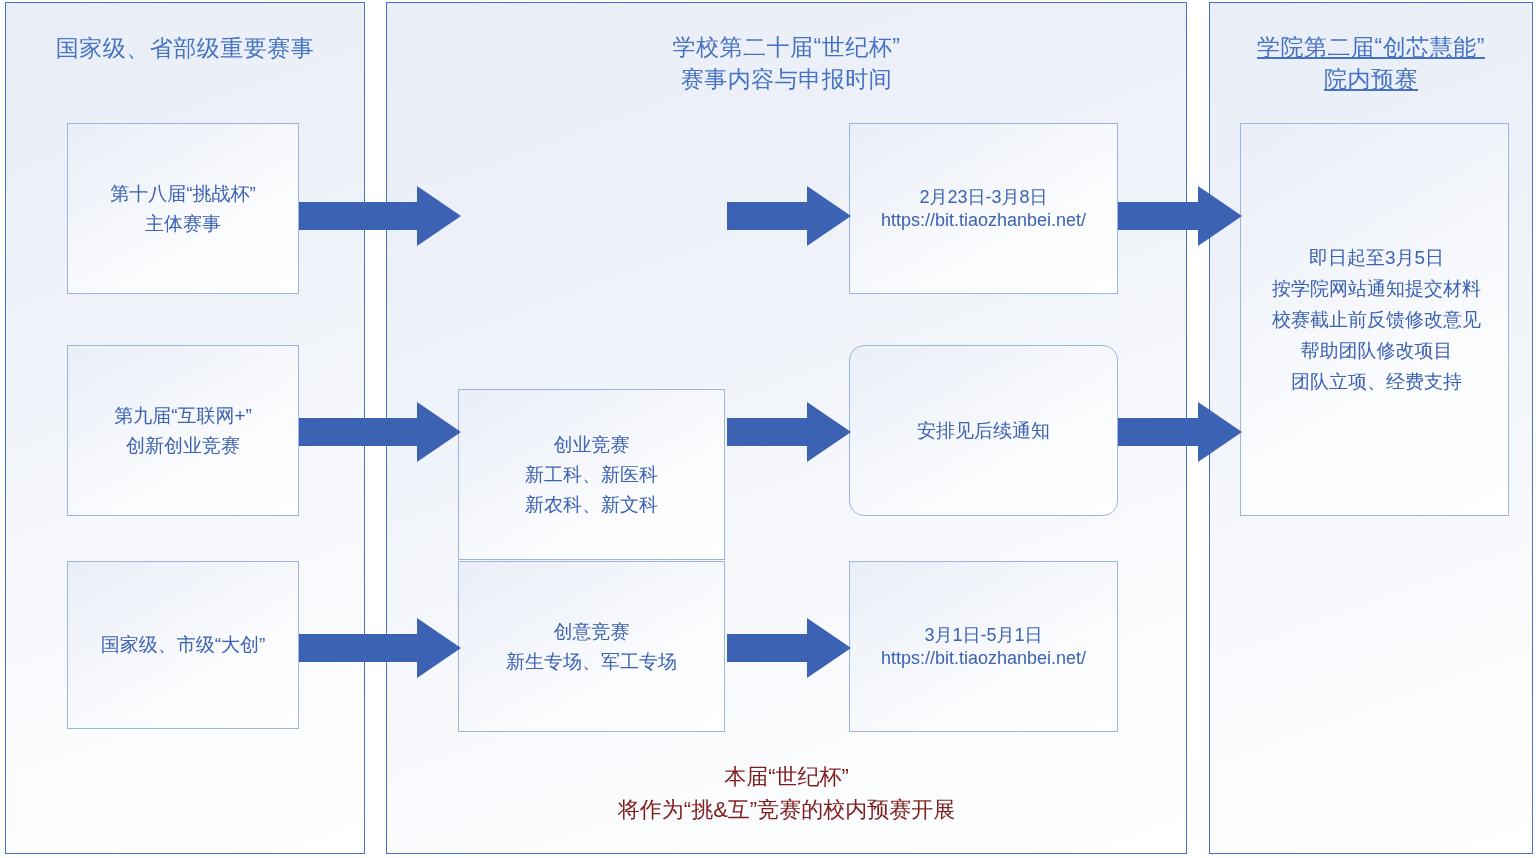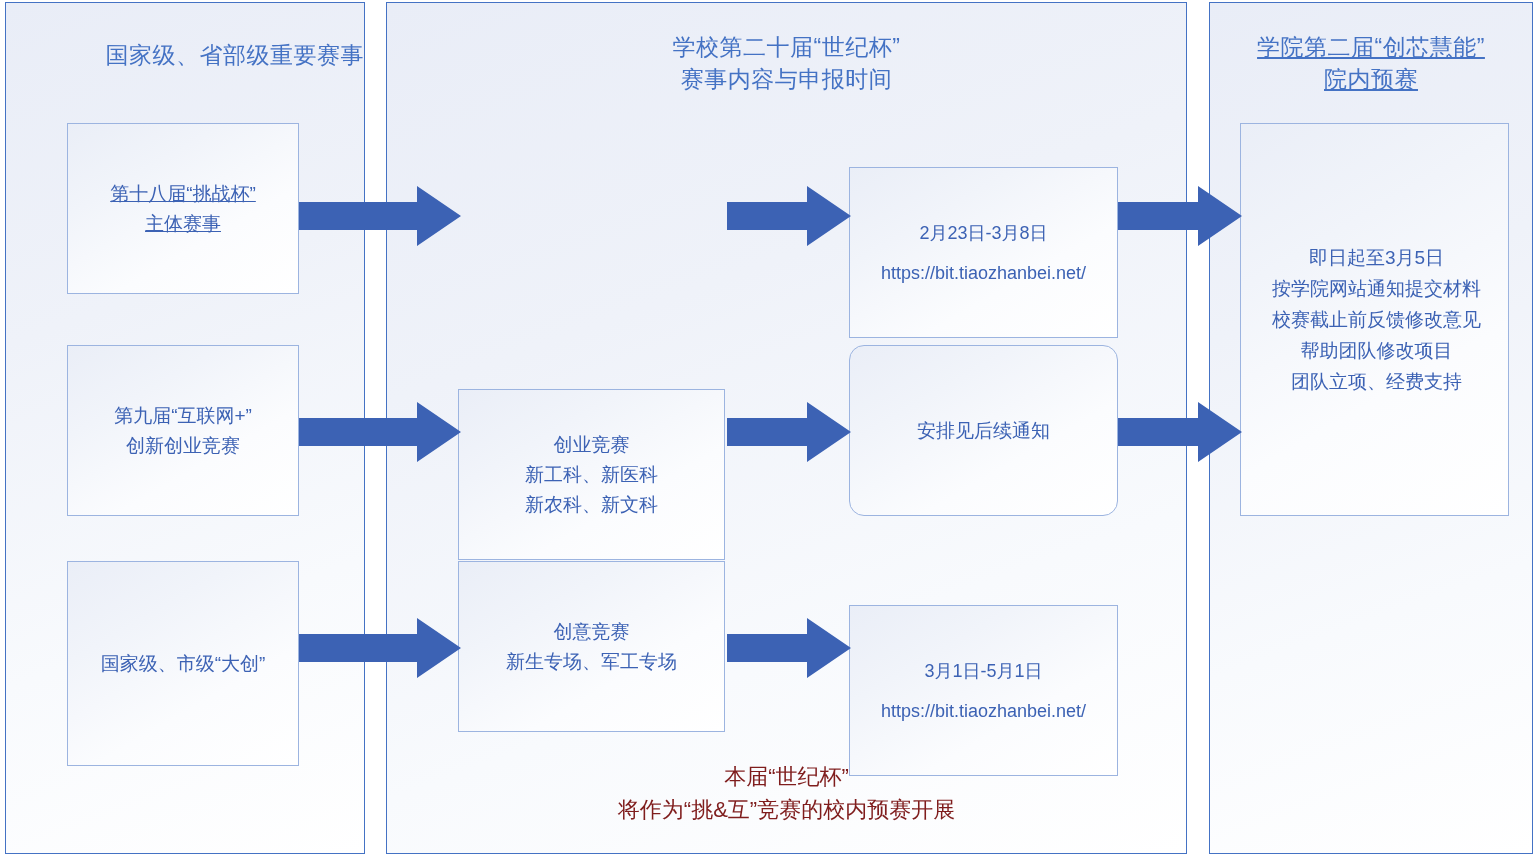--- a/index.html
+++ b/index.html
@@ -24,45 +24,45 @@
 
   .panel-title{
     position:absolute;left:0;right:0;
     text-align:center;
     color:#4472c4;
     font-size:23px;
     line-height:32px;
     letter-spacing:.5px;
     white-space:pre-line;
   }
-  #panel-left .panel-title  {top:36px;text-align:right;}
+  #panel-left .panel-title  {top:29px;}
   #panel-middle .panel-title{top:28px;}
   #panel-right .panel-title {top:28px;text-decoration:underline;}
 
   
   .node{
     position:absolute;
     box-sizing:border-box;
     border:1px solid #9cb4e0;
     background:linear-gradient(150deg,#eaeef7 0%,#f1f4fa 30%,#fbfcfe 65%,#ffffff 100%);
     display:flex;align-items:center;justify-content:center;
     color:#3c62b4;
     font-size:19px;
     line-height:30px;
     text-align:center;
     white-space:pre-line;
     padding:4px 6px;
   }
-  .node.url-node{font-size:18px;line-height:40px;margin-top:44px;}
+  .node.url-node{font-size:18px;line-height:23px;}
   .node.big{line-height:31px;font-size:19px;}
 
   
-  #node-a1{left:67px; top:123px; width:232px; height:171px;text-decoration:underline;}
+  #node-a1{left:67px; top:123px; width:232px; height:171px;}
   #node-a2{left:67px; top:345px; width:232px; height:171px;}
-  #node-a3{left:67px; top:561px; width:232px; height:205px;}
+  #node-a3{left:67px; top:561px; width:232px; height:168px;}
 
   
   #node-b1{left:458px; top:123px; width:267px; height:171px;}
   #node-b2{left:458px; top:345px; width:267px; height:171px;margin-top:44px;}
   #node-b3{left:458px; top:561px; width:267px; height:171px;}
 
   
   #node-c1{left:849px; top:123px; width:269px; height:171px;}
   #node-c2{left:849px; top:345px; width:269px; height:171px;border-radius:15px;}
   #node-c3{left:849px; top:561px; width:269px; height:171px;}

